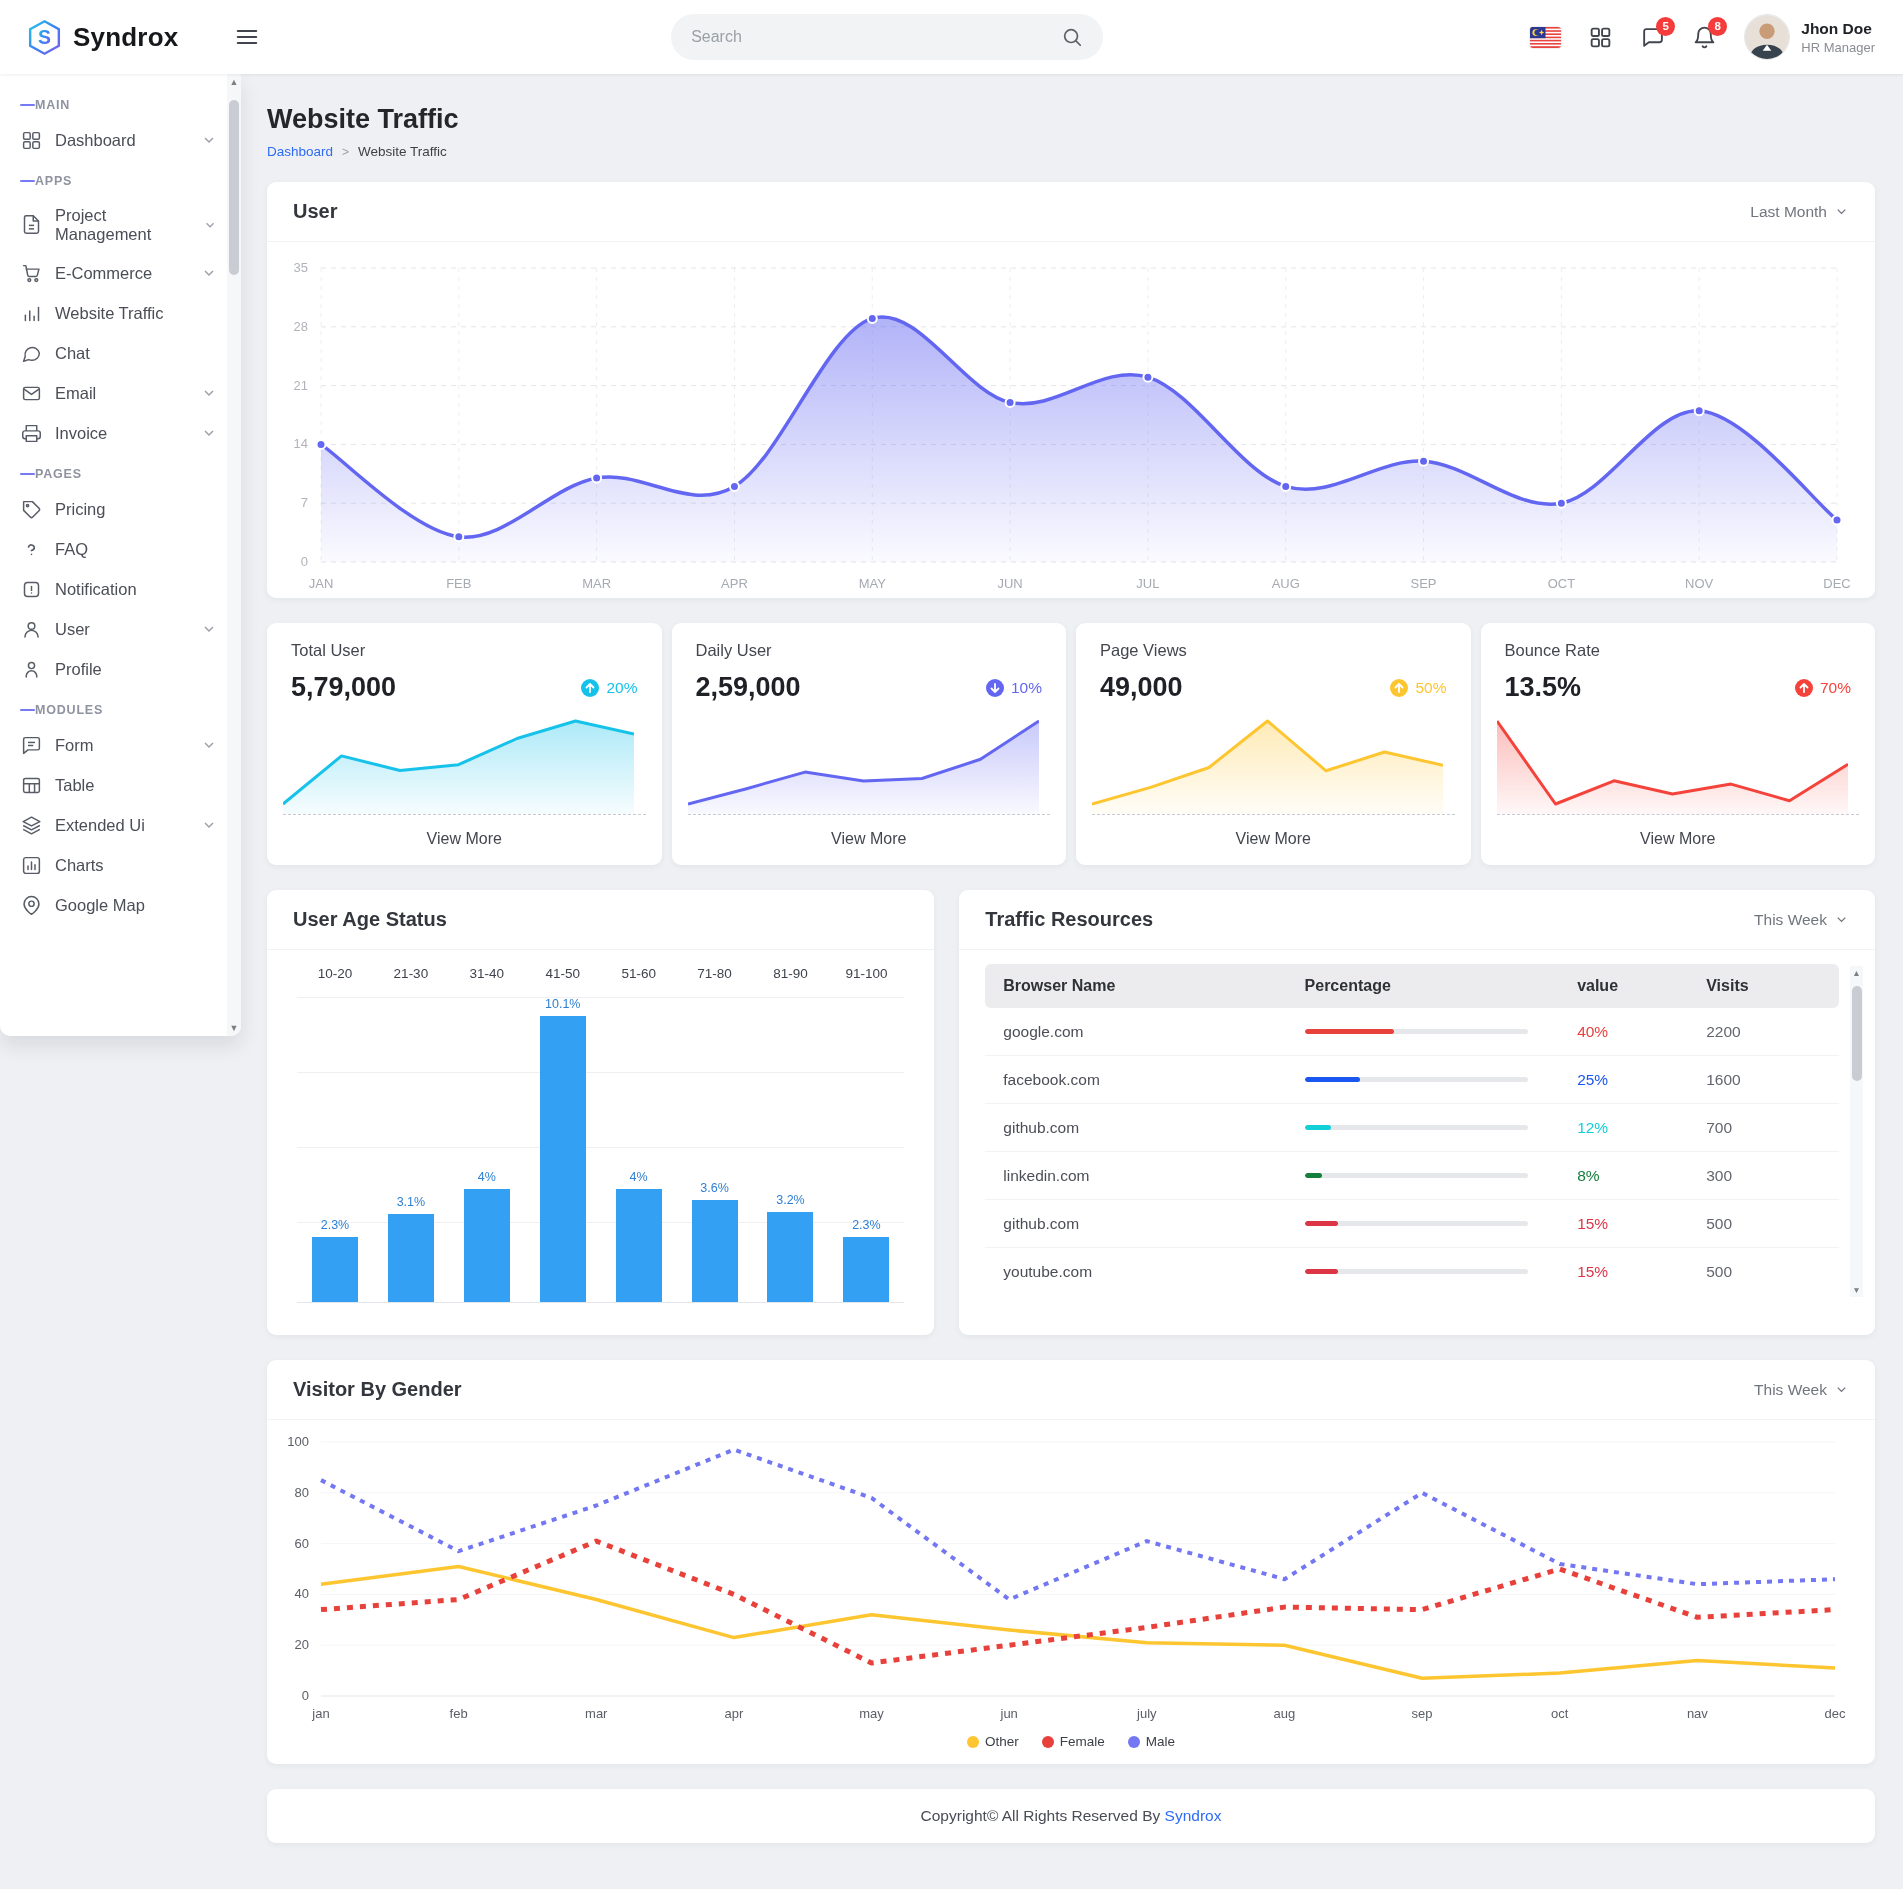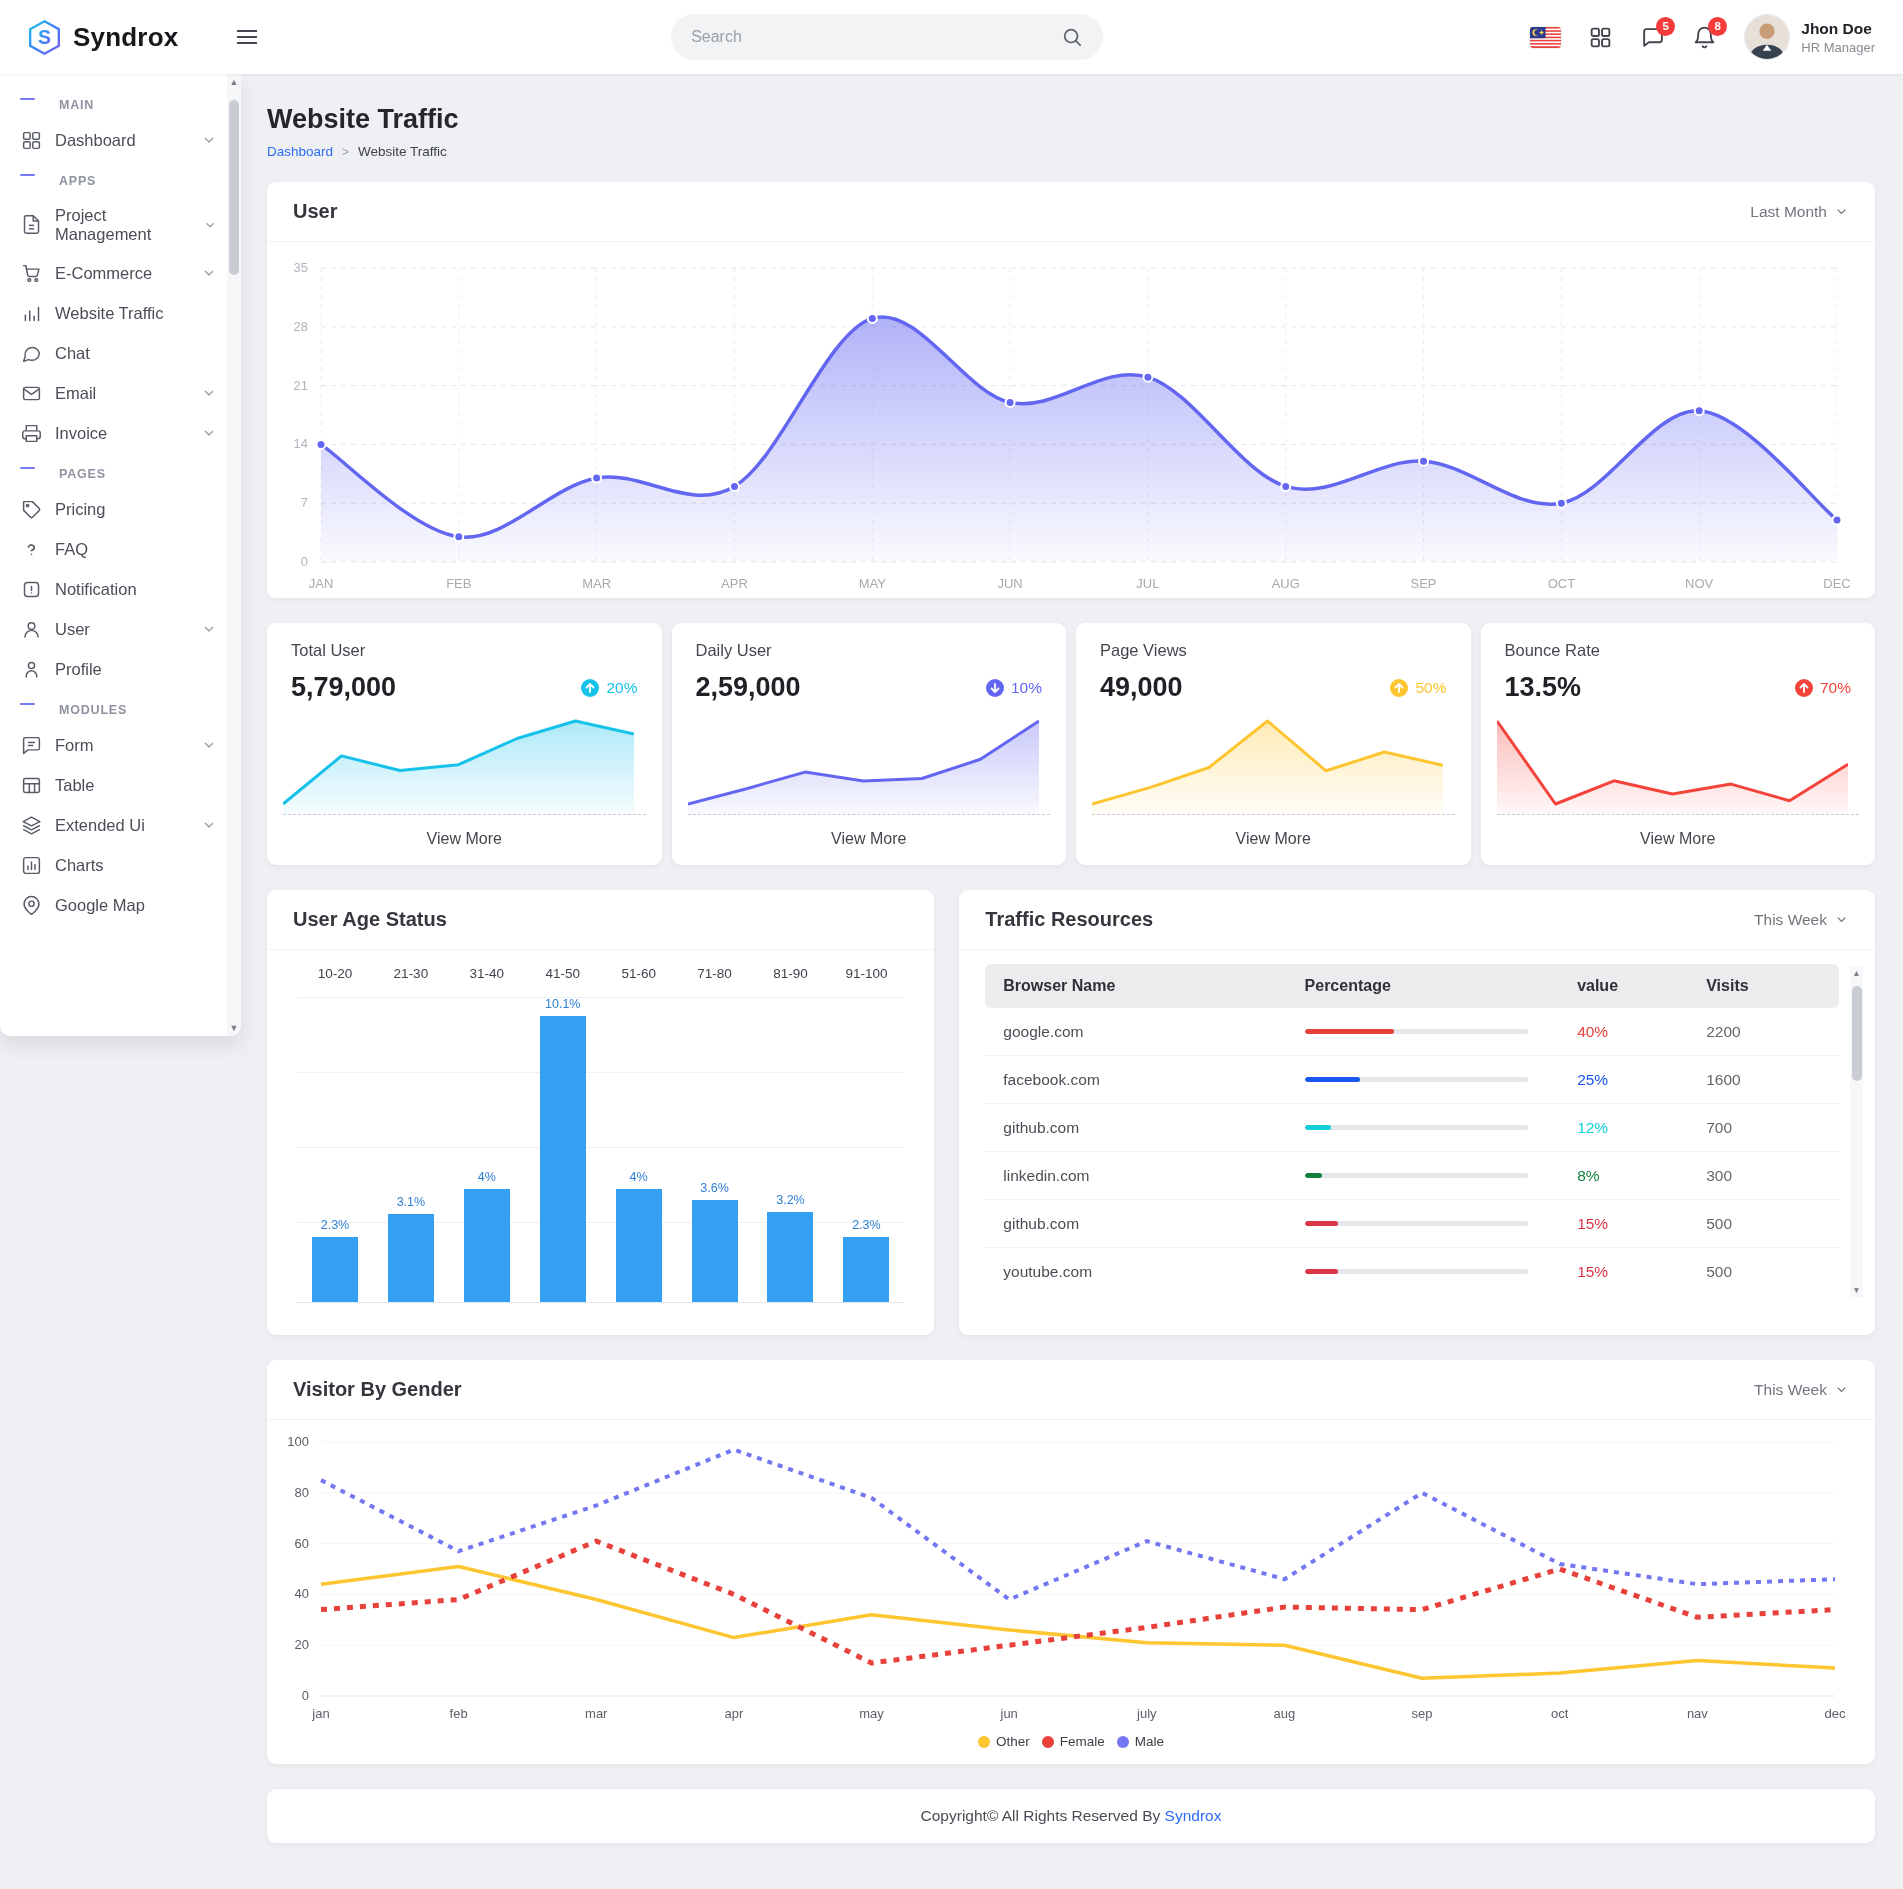--- a/index.html
+++ b/index.html
@@ -20,21 +20,21 @@
 .top-actions{display:flex;align-items:center;gap:27px;flex:0 0 auto;margin-left:16px}
 .flag{width:31px;height:21px;border-radius:3px;overflow:hidden;box-shadow:0 0 0 1px rgba(0,0,0,.06)}
 .ta-ic{width:25px;height:25px}
 .badge{position:absolute;top:-8px;right:-10px;min-width:19px;height:19px;border-radius:10px;background:#f63b3b;color:#fff;font-size:11.5px;font-weight:700;display:flex;align-items:center;justify-content:center;padding:0 4px}
 .userbox{display:flex;align-items:center;gap:11px;cursor:pointer}
 .avatar{width:46px;height:46px;border-radius:50%;overflow:hidden;flex:0 0 auto;border:1px solid #e3e5e9}
 .uname{font-size:15.5px;font-weight:700;color:#202227;line-height:1.3}
 .urole{font-size:13px;color:#8a8d94}
 
 .sidebar{position:absolute;left:0;top:74px;width:241px;height:962px;background:#fff;border-radius:0 0 10px 10px;box-shadow:0 10px 20px rgba(30,30,60,.10);padding:10px 16px 18px 0;z-index:5}
-.sb-label{display:flex;align-items:flex-start;gap:24px;padding:14px 0 8px 20px;font-size:12.5px;font-weight:700;color:#8f93a0;letter-spacing:.8px}
+.sb-label{display:flex;align-items:center;gap:0;padding:14px 0 8px 20px;font-size:12.5px;font-weight:700;color:#8f93a0;letter-spacing:.8px}
 .sb-label .dash{width:15px;height:2px;background:#767af4;border-radius:2px}
 .sb-item{display:flex;align-items:center;gap:13px;padding:9.5px 8px 9.5px 21px;font-size:16.5px;color:#4b4e57;cursor:pointer;text-decoration:none}
 .sb-item .ic{width:21px;height:21px;color:#585c66;flex:0 0 auto}
 .sb-item .chev{width:16px;height:16px;margin-left:auto;color:#9ba0a8}
 .sb-scroll{position:absolute;top:0;right:0;width:14px;height:100%;background:#f6f7f8;border-radius:0 0 10px 0;display:flex;flex-direction:column;align-items:center;justify-content:space-between;padding:3px 0;font-size:9px;color:#7b7e85;cursor:pointer}
 .sb-thumb{position:absolute;top:26px;right:2px;width:10px;height:175px;background:#c9ccd2;border-radius:5px}
 
 .content{position:absolute;left:241px;top:74px;right:0;bottom:0;padding:30px 28px 0 26px}
 .page-title{font-size:27px;font-weight:700;color:#24262c}
 .breadcrumb{display:flex;align-items:center;gap:9px;margin:9px 0 23px;font-size:13.5px}
@@ -78,21 +78,21 @@
 .t-row:last-child{border-bottom:none}
 .t-name{color:#4b4e56}
 .track{width:82%;max-width:250px;height:5px;background:#e5e7ea;border-radius:3px;overflow:hidden}
 .fill{height:100%;border-radius:3px}
 .t-visits{color:#63666e}
 .t-scroll{position:absolute;right:12px;top:16px;bottom:16px;width:13px;background:#f6f7f8;display:flex;flex-direction:column;align-items:center;justify-content:space-between;padding:2px 0;font-size:8.5px;color:#7b7e85;cursor:pointer}
 .t-thumb{position:absolute;top:20px;right:1.5px;width:10px;height:95px;background:#c9ccd2;border-radius:5px}
 
 .gender-card{margin-top:25px}
 #chart-gender{height:296px;margin:10px 18px 0 10px}
-.legend{display:flex;justify-content:center;gap:12px;padding:8px 16px 15px}
+.legend{display:flex;justify-content:center;gap:23px;padding:8px 16px 15px}
 .legend-item{display:flex;align-items:center;gap:6px;font-size:13.5px;color:#3c3f46;cursor:default}
 .legend-dot{width:12px;height:12px;border-radius:50%}
 
 .footer{margin-top:25px;padding:18px;text-align:center;font-size:15.5px;color:#4a4d55}
 .footer a{color:#2e6bf6;text-decoration:none;cursor:pointer}
 </style>
 </head>
 <body>
 
 <header class="topbar">

